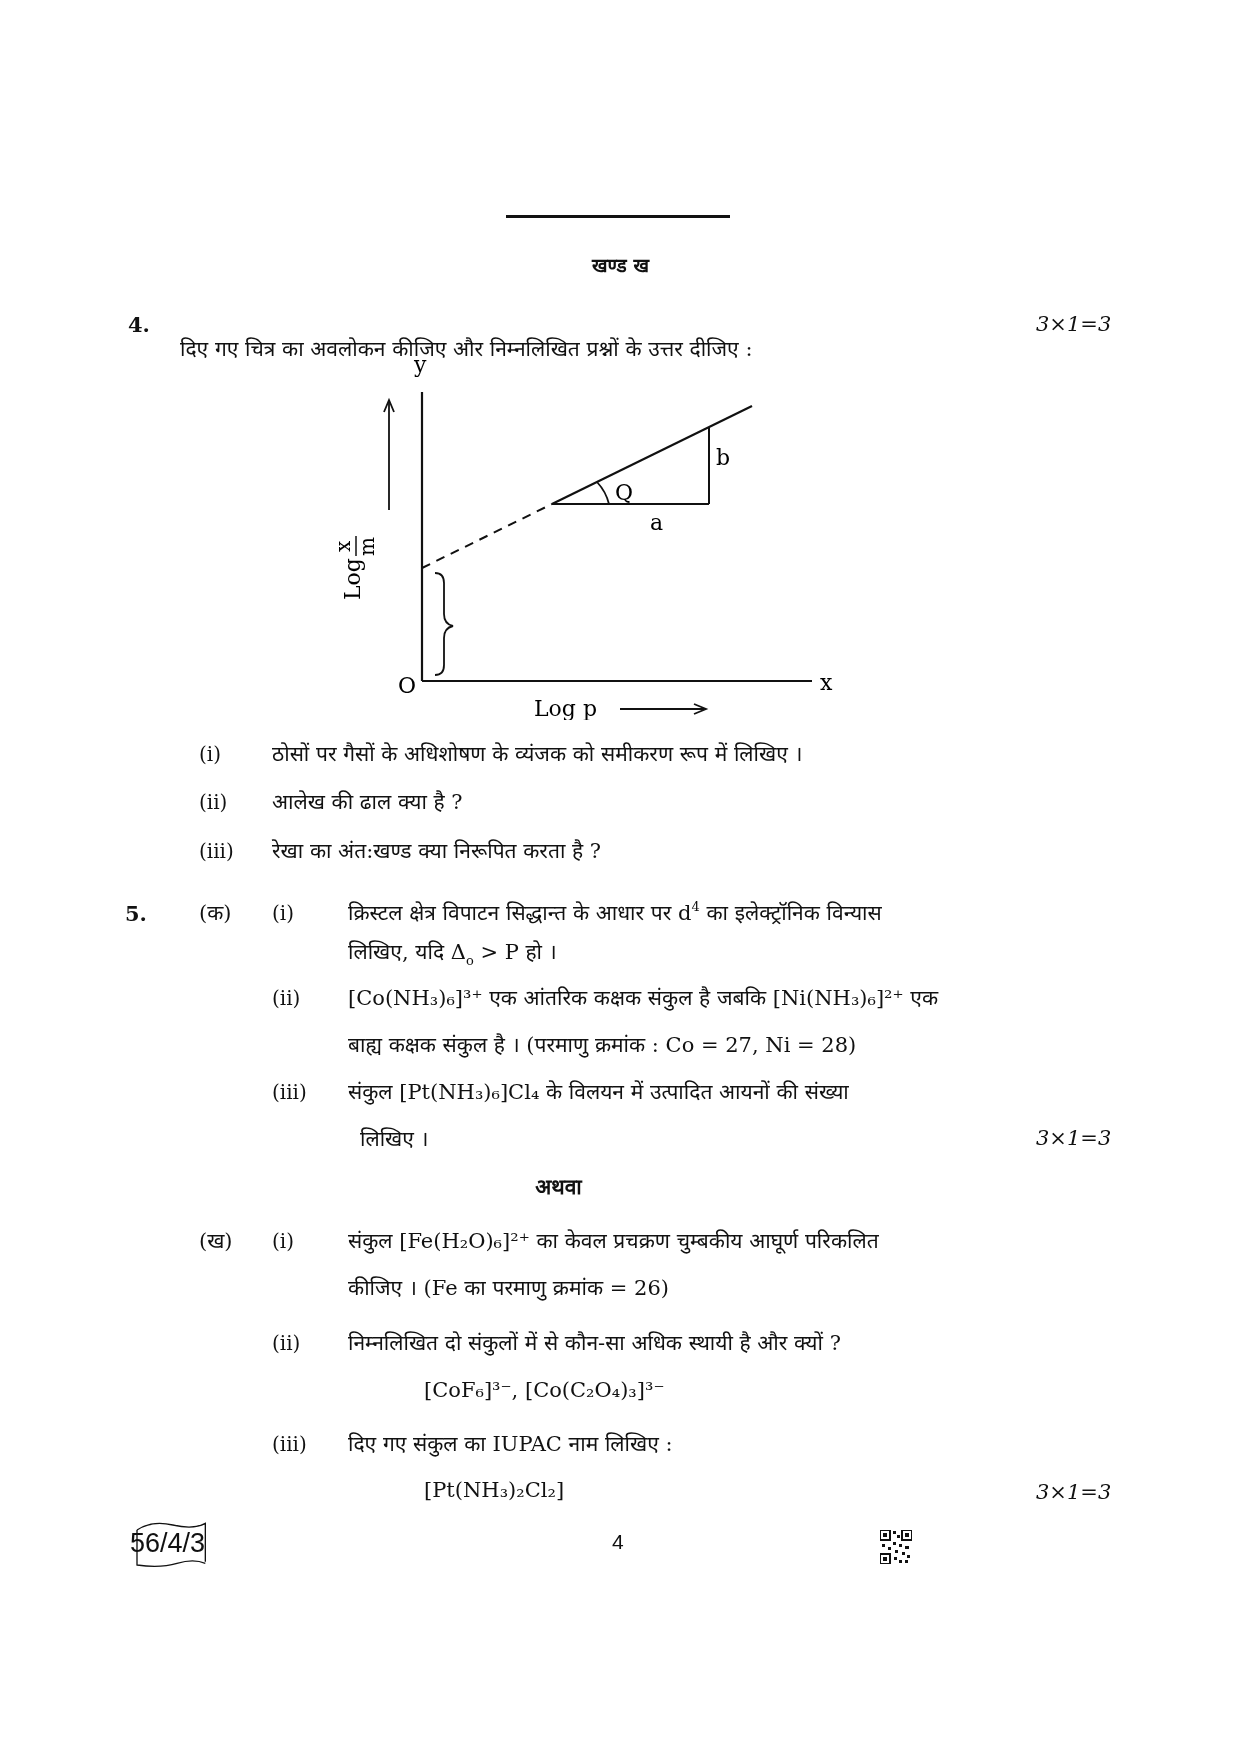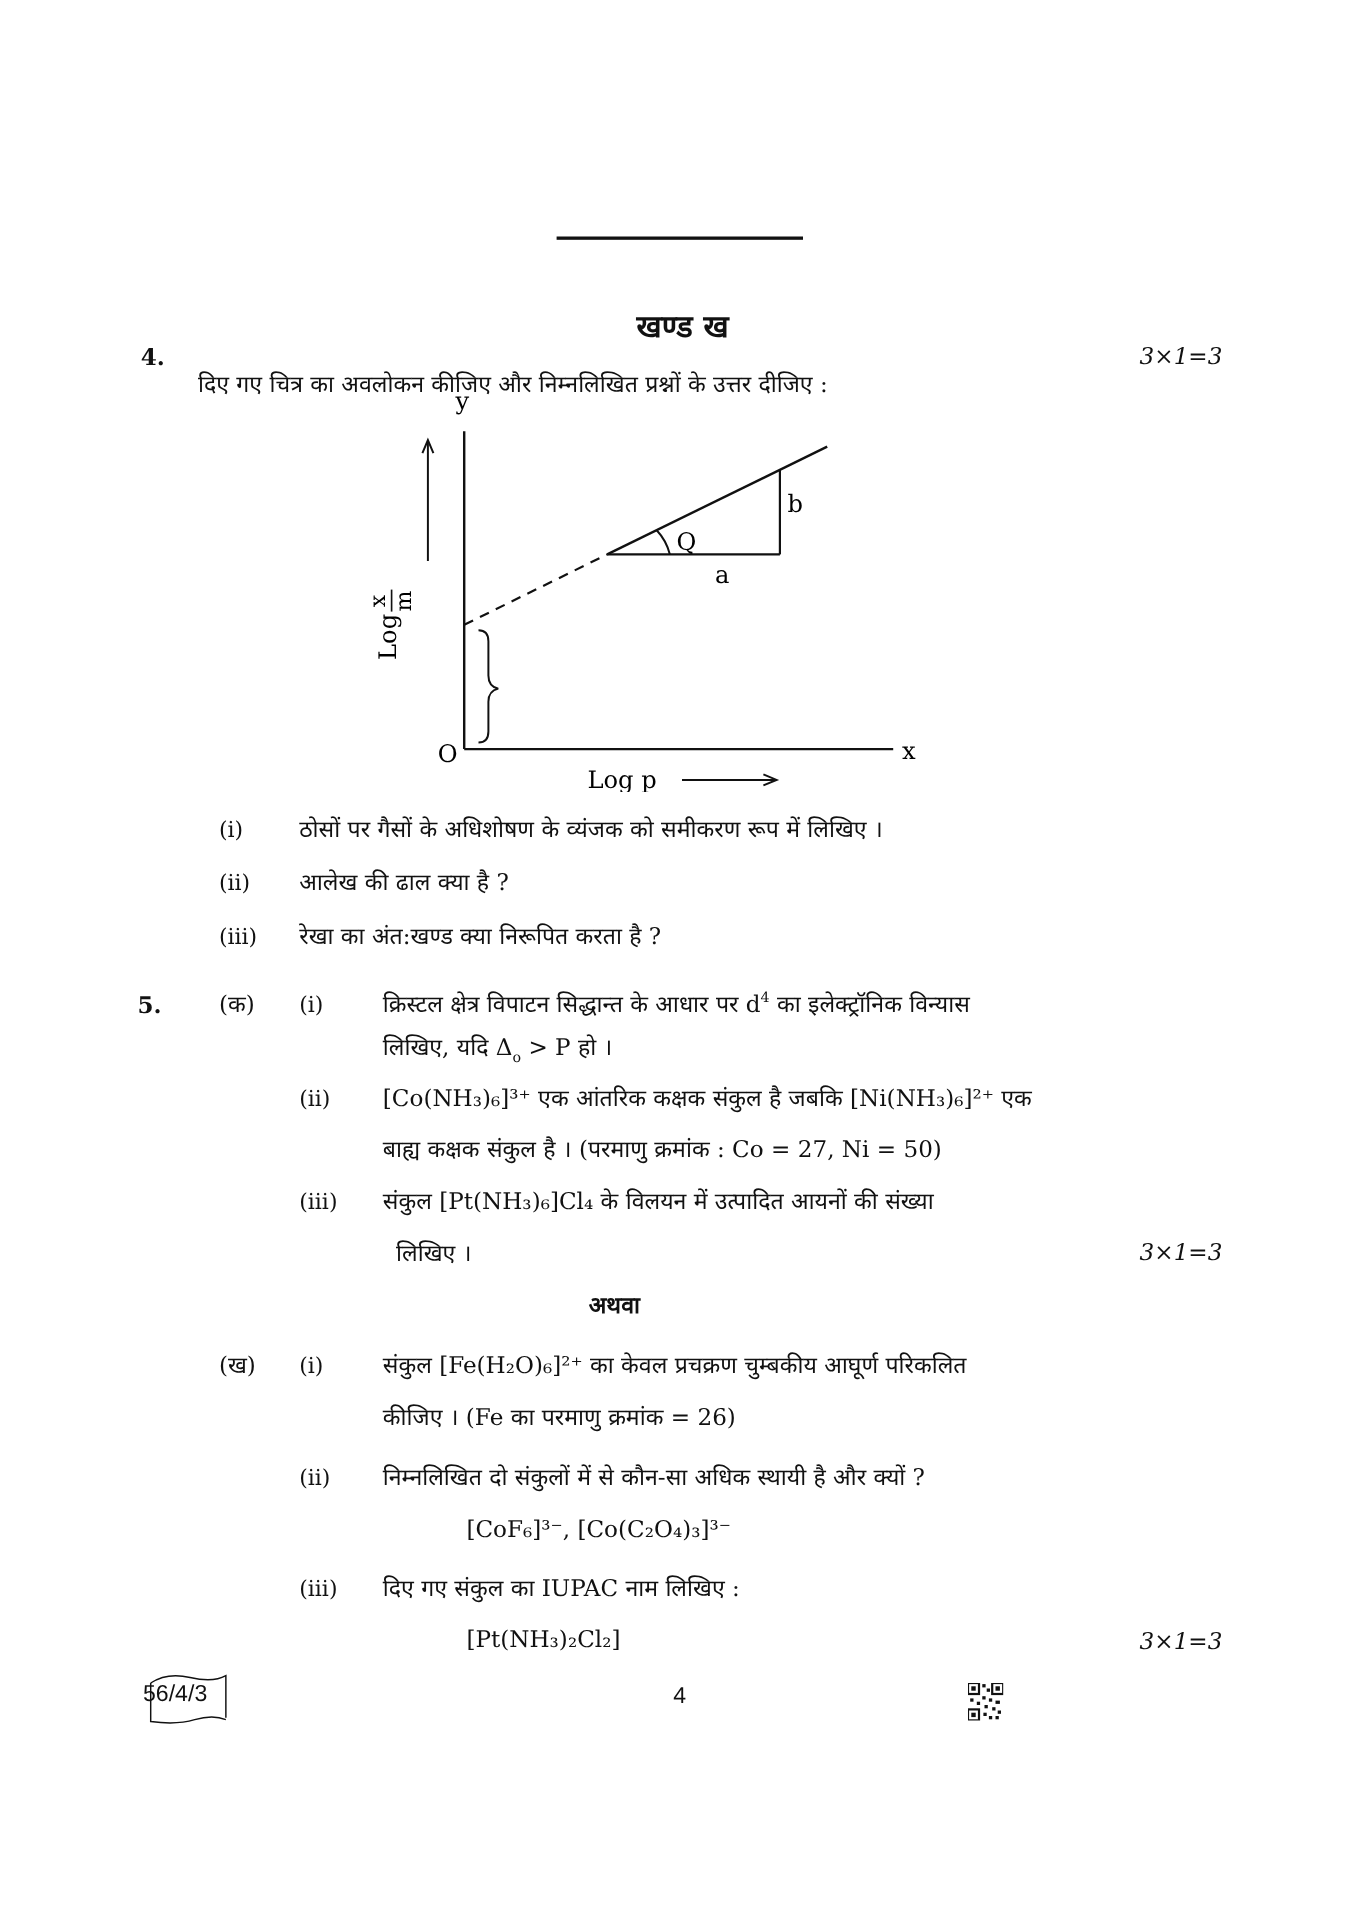--- a/index.html
+++ b/index.html
@@ -1,30 +1,30 @@
 <!DOCTYPE html>
 <html><head>
 <meta charset="utf-8">
 <style>
   html, body { margin: 0; padding: 0; background: #ffffff; }
   body { width: 1241px; height: 1755px; position: relative; overflow: hidden;
          font-family: "DejaVu Serif", "Liberation Serif", serif; color: #111; }
   .abs { position: absolute; }
   .rule { left: 506px; top: 215px; width: 224px; height: 3px; background: #111; }
-  .section-title { left: 0; width: 1241px; text-align: center; top: 252px; font-size: 28px; font-weight: bold; margin-top: 24px; }
+  .section-title { left: 0; width: 1241px; text-align: center; top: 252px; font-size: 19px; font-weight: bold; }
   .qnum { font-weight: bold; font-size: 21px; }
   .line { font-size: 21px; white-space: nowrap; }
   .marks { font-style: italic; font-size: 21px; }
   .roman { font-size: 20px; }
   sub, sup { font-size: 13px; }
   sub { vertical-align: -6px; }
   sup { vertical-align: 9px; }
   .center { left: 0; width: 1117px; text-align: center; }
   .code-box { left: 128px; top: 1520px; width: 88px; height: 50px; }
-  .code-text { left: 130px; top: 1528px; font-family: "Liberation Sans", sans-serif; font-size: 21px; }
+  .code-text { left: 130px; top: 1528px; font-family: "Liberation Sans", sans-serif; font-size: 27px; }
   .pagenum { font-family: "Liberation Sans", sans-serif; font-size: 21px; }
   svg text { font-family: "DejaVu Serif", "Liberation Serif", serif; }
 </style>
 </head>
 <body>
 
 <div class="abs rule"></div>
 <div class="abs section-title">खण्ड ख</div>
 
 <div class="abs qnum" style="left:128px; top:312px;">4.</div>
@@ -75,21 +75,21 @@
 <div class="abs line" style="left:272px; top:836px;text-align:right;">रेखा का अंत:खण्ड क्या निरूपित करता है ?</div>
 
 <div class="abs qnum" style="left:125px; top:901px;">5.</div>
 <div class="abs line" style="left:199px; top:898px;">(क)</div>
 <div class="abs roman" style="left:272px; top:901px;">(i)</div>
 <div class="abs line" style="left:348px; top:898px;"><span>क्रिस्टल क्षेत्र विपाटन सिद्धान्त के आधार पर d</span><sup>4</sup><span> का इलेक्ट्रॉनिक विन्यास</span></div>
 <div class="abs line" style="left:348px; top:937px;"><span>लिखिए, यदि Δ</span><sub>o</sub><span> &gt; P हो ।</span></div>
 
 <div class="abs roman" style="left:272px; top:986px;">(ii)</div>
 <div class="abs line" style="left:348px; top:983px;">[Co(NH₃)₆]³⁺ एक आंतरिक कक्षक संकुल है जबकि [Ni(NH₃)₆]²⁺ एक</div>
-<div class="abs line" style="left:348px; top:1030px;">बाह्य कक्षक संकुल है । (परमाणु क्रमांक : Co = 27, Ni = 50)</div>
+<div class="abs line" style="left:348px; top:1030px;">बाह्य कक्षक संकुल है । (परमाणु क्रमांक : Co = 27, Ni = 28)</div>
 
 <div class="abs roman" style="left:272px; top:1080px;">(iii)</div>
 <div class="abs line" style="left:348px; top:1077px;">संकुल [Pt(NH₃)₆]Cl₄ के विलयन में उत्पादित आयनों की संख्या</div>
 <div class="abs line" style="left:360px; top:1124px;">लिखिए ।</div>
 <div class="abs marks" style="left:1036px; top:1126px;">3×1=3</div>
 
 <div class="abs center line" style="top:1172px; font-weight:bold;">अथवा</div>
 
 <div class="abs line" style="left:199px; top:1226px;">(ख)</div>
 <div class="abs roman" style="left:272px; top:1229px;">(i)</div>

